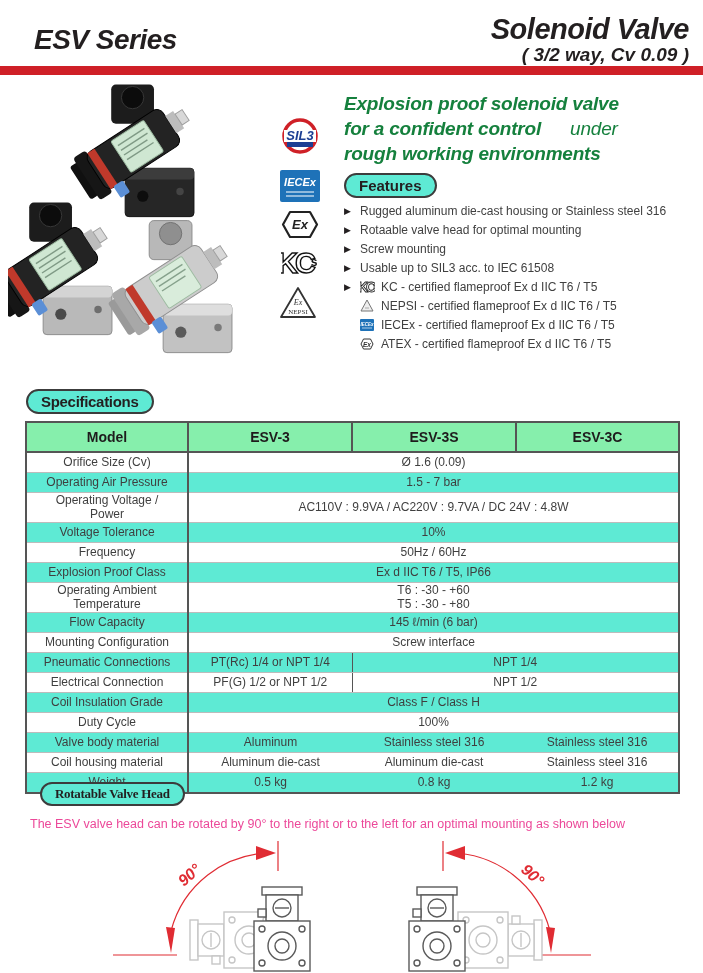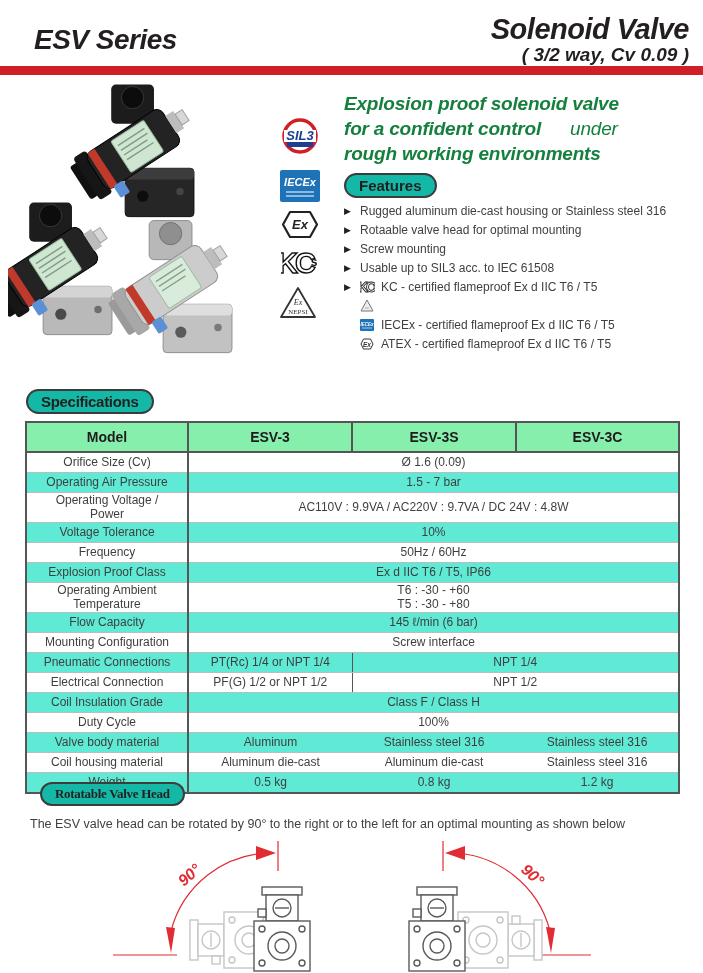--- a/index.html
+++ b/index.html
@@ -9,42 +9,42 @@
   .series{position:absolute;left:34px;top:13px;font-size:28px;font-weight:bold;font-style:italic;letter-spacing:-.5px;}
   .title-block{position:absolute;right:14px;top:3px;text-align:right;}
   .title{font-size:29px;font-weight:bold;font-style:italic;line-height:31px;letter-spacing:-.5px;}
   .subtitle{font-size:19px;font-weight:bold;font-style:italic;line-height:20px;}
   .red-bar{position:absolute;left:0;top:55px;width:703px;height:9px;background:#cf2027;}
   
   .product-svg{position:absolute;left:8px;top:70px;}
   .cert-logo{position:absolute;}
   .headline{position:absolute;left:344px;top:80px;font-size:19px;line-height:25px;font-style:italic;font-weight:bold;color:#15803d;letter-spacing:-.2px;}
   .headline .light{font-weight:normal;padding-left:24px;}
-  .pill{display:inline-block;border:2px solid #3c3c3c;border-radius:16px;padding:2px 13px;font-weight:bold;background:#14b8a6;}
+  .pill{display:inline-block;border:2px solid #3c3c3c;border-radius:16px;padding:2px 13px;font-weight:bold;background:#5eead4;}
   .features-pill{position:absolute;left:344px;top:162px;font-size:15px;}
   .features-list{position:absolute;left:344px;top:190px;width:358px;}
   .feat-row{display:flex;align-items:center;height:19px;font-size:12px;color:#404040;}
   .tri{font-size:9px;margin-right:7px;color:#231f20;width:9px;flex:none;}
   .indent{padding-left:16px;}
   .mini-icon{width:15px;height:14px;margin-right:6px;flex:none;display:inline-flex;align-items:center;}
   
   .spec-pill{position:absolute;left:26px;top:378px;font-size:15px;letter-spacing:-.3px;}
   table.spec{position:absolute;left:25px;top:410px;width:653px;border-collapse:collapse;
              border:2px solid #555;font-size:12px;color:#3f3f3f;table-layout:fixed;}
   table.spec th{background:#86efac;color:#1e1b1c;font-size:14px;font-weight:bold;height:26px;
                 border-right:2px solid #555;border-bottom:2px solid #555;}
   table.spec th:last-child{border-right:none;}
   table.spec td{height:19px;text-align:center;border-bottom:1px solid #bcbcbc;padding:0 12px;line-height:1.2;}
   table.spec tr:last-child td{border-bottom:none;}
   table.spec td.lbl{border-right:2px solid #555;}
   table.spec td.divR{border-right:1.5px solid #555;}
   table.spec tr.shade td{background:#5eead4;}
   
   .rot-pill{position:absolute;left:40px;top:771px;font-size:13px;letter-spacing:-.3px;font-family:Liberation Serif, serif;}
-  .rot-desc{position:absolute;left:30px;top:806px;font-size:12.5px;color:#404040;}
+  .rot-desc{position:absolute;left:30px;top:806px;font-size:12.5px;color:#ec4899;}
   .diagram-svg{position:absolute;left:105px;top:826px;}
   .page-circle{position:absolute;left:660px;top:962px;width:33px;height:33px;border:2px solid #e0595f;border-radius:50%;background:#fff;}
   .dg{color:#5a5a5a;}
   .gh{color:#c6c6c6;}
 </style>
 </head>
 <body>
 
 <div class="page">
 
@@ -176,20 +176,21 @@
       </span>
         <span>KC - certified flameproof Ex d IIC T6 / T5</span>
     </div>
     <div class="feat-row indent">
       <span class="mini-icon">
         <svg width="14" height="13" viewBox="0 0 14 13">
             <path d="M7 1 L13 12 L1 12 Z" fill="#eee" stroke="#777" stroke-width="1"></path>
             <line x1="5" y1="9" x2="9" y2="9" stroke="#999" stroke-width="0.8"></line>
           </svg>
       </span>
+        <span>NEPSI - certified flameproof Ex d IIC T6 / T5</span>
     </div>
     <div class="feat-row indent">
       <span class="mini-icon">
         <svg width="14" height="12" viewBox="0 0 14 12">
             <rect width="14" height="12" rx="1" fill="#1e72b8"></rect>
             <text x="7" y="6.5" font-size="4.5" font-style="italic" font-weight="bold" fill="#fff" text-anchor="middle">IECEx</text>
             <line x1="2" y1="9" x2="12" y2="9" stroke="#cfe2f2" stroke-width="0.8"></line>
           </svg>
       </span>
         <span>IECEx - certified flameproof Ex d IIC T6 / T5</span>

